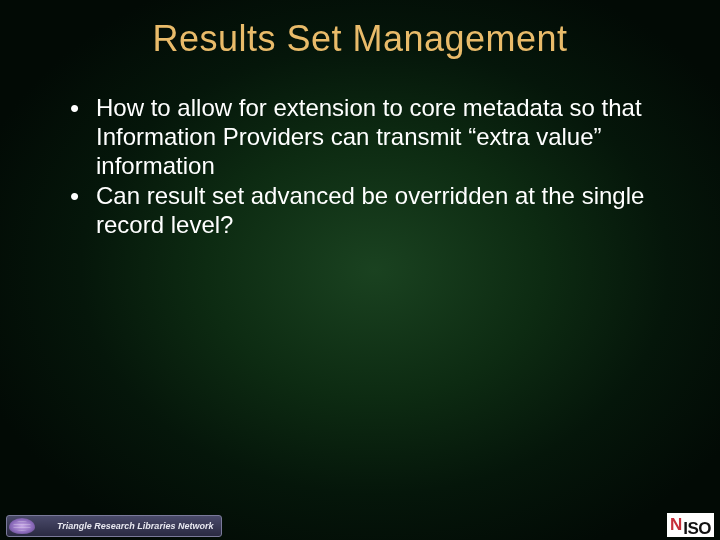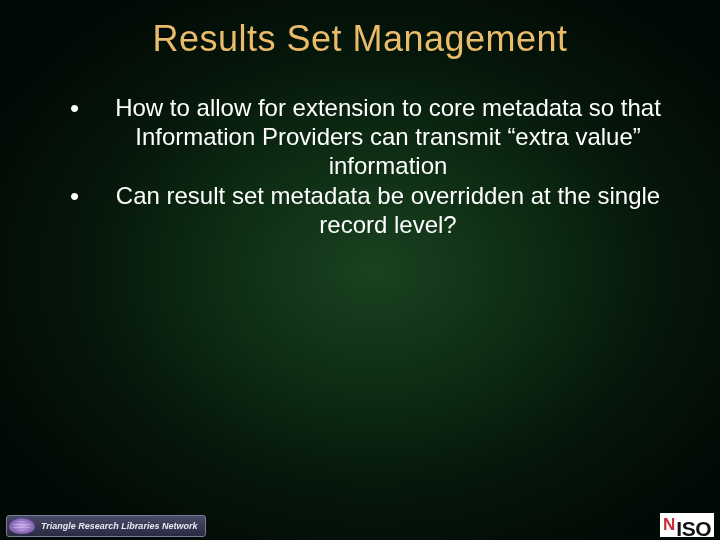--- a/index.html
+++ b/index.html
@@ -31,21 +31,20 @@
     list-style: none;
   }
   .bullet-list li {
     position: relative;
     padding-left: 28px;
     font-size: 24px;
     line-height: 1.2;
     color: #ffffff;
     margin-bottom: 2px;
     font-weight: 400;
-    text-align: center;
   }
   .bullet-list li::before {
     content: "•";
     position: absolute;
     left: 2px;
     top: -1px;
     font-size: 26px;
     color: #ffffff;
   }
   .footer {
@@ -60,21 +59,21 @@
     padding: 0 6px 3px 6px;
   }
   .trln-badge {
     height: 22px;
     background: linear-gradient(to bottom, #4a4a6a, #2a2a42);
     border: 1px solid #7a7a9a;
     border-radius: 3px;
     display: flex;
     align-items: center;
     padding: 0 8px 0 2px;
-    gap: 6px;
+    gap: 22px;
   }
   .trln-logo {
     width: 26px;
     height: 16px;
     background: radial-gradient(ellipse at center, #c8a8e8 0%, #8868b8 60%, #4a3a6a 100%);
     border-radius: 50% 50% 50% 50% / 60% 60% 40% 40%;
     position: relative;
   }
   .trln-logo::after{
     content:"";
@@ -92,32 +91,32 @@
   }
   .niso-badge {
     height: 24px;
     background: #fff;
     display: flex;
     align-items: center;
     padding: 1px 3px;
     gap: 1px;
   }
   .niso-n { color: #c72f3a; font-weight: 900; font-size: 17px; font-family: Arial Black, Arial, sans-serif; }
-  .niso-iso { color: #111; font-weight: 900; font-size: 21px; font-family: Arial Black, Arial, sans-serif; letter-spacing: -0.5px; margin-top: 8px;}
+  .niso-iso { color: #111; font-weight: 900; font-size: 17px; font-family: Arial Black, Arial, sans-serif; letter-spacing: -0.5px; margin-top: 8px;}
 </style>
 </head>
 <body>
 
 <div class="slide">
   <h1 class="title">Results Set Management</h1>
 
   <div class="body">
     <ul class="bullet-list">
       <li>How to allow for extension to core metadata so that Information Providers can transmit “extra value” information</li>
-      <li>Can result set metadata be overridden at the single record level?</li>
+      <li>Can result set advanced be overridden at the single record level?</li>
     </ul>
   </div>
 
   <div class="footer">
     <div class="trln-badge">
       <div class="trln-logo"></div>
       <div class="trln-text">Triangle Research Libraries Network</div>
     </div>
     <div class="niso-badge">
       <span class="niso-n">N</span>

